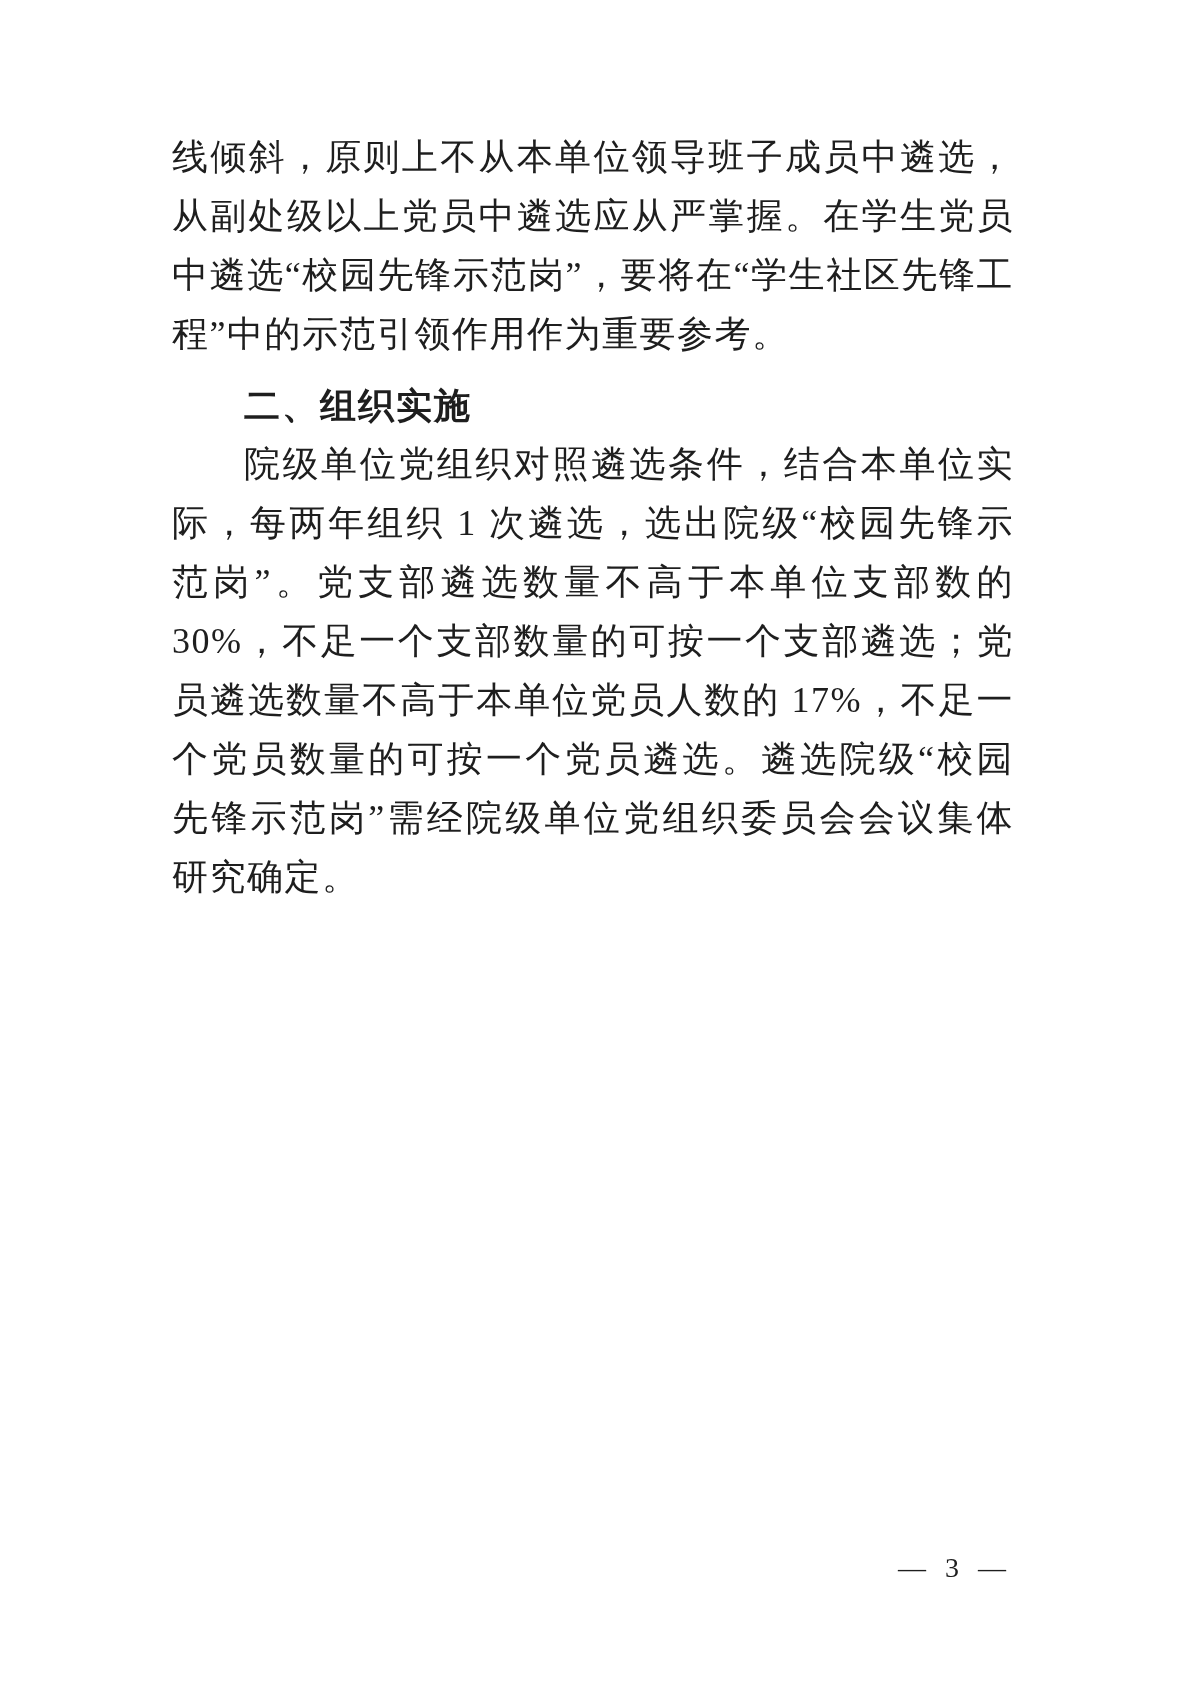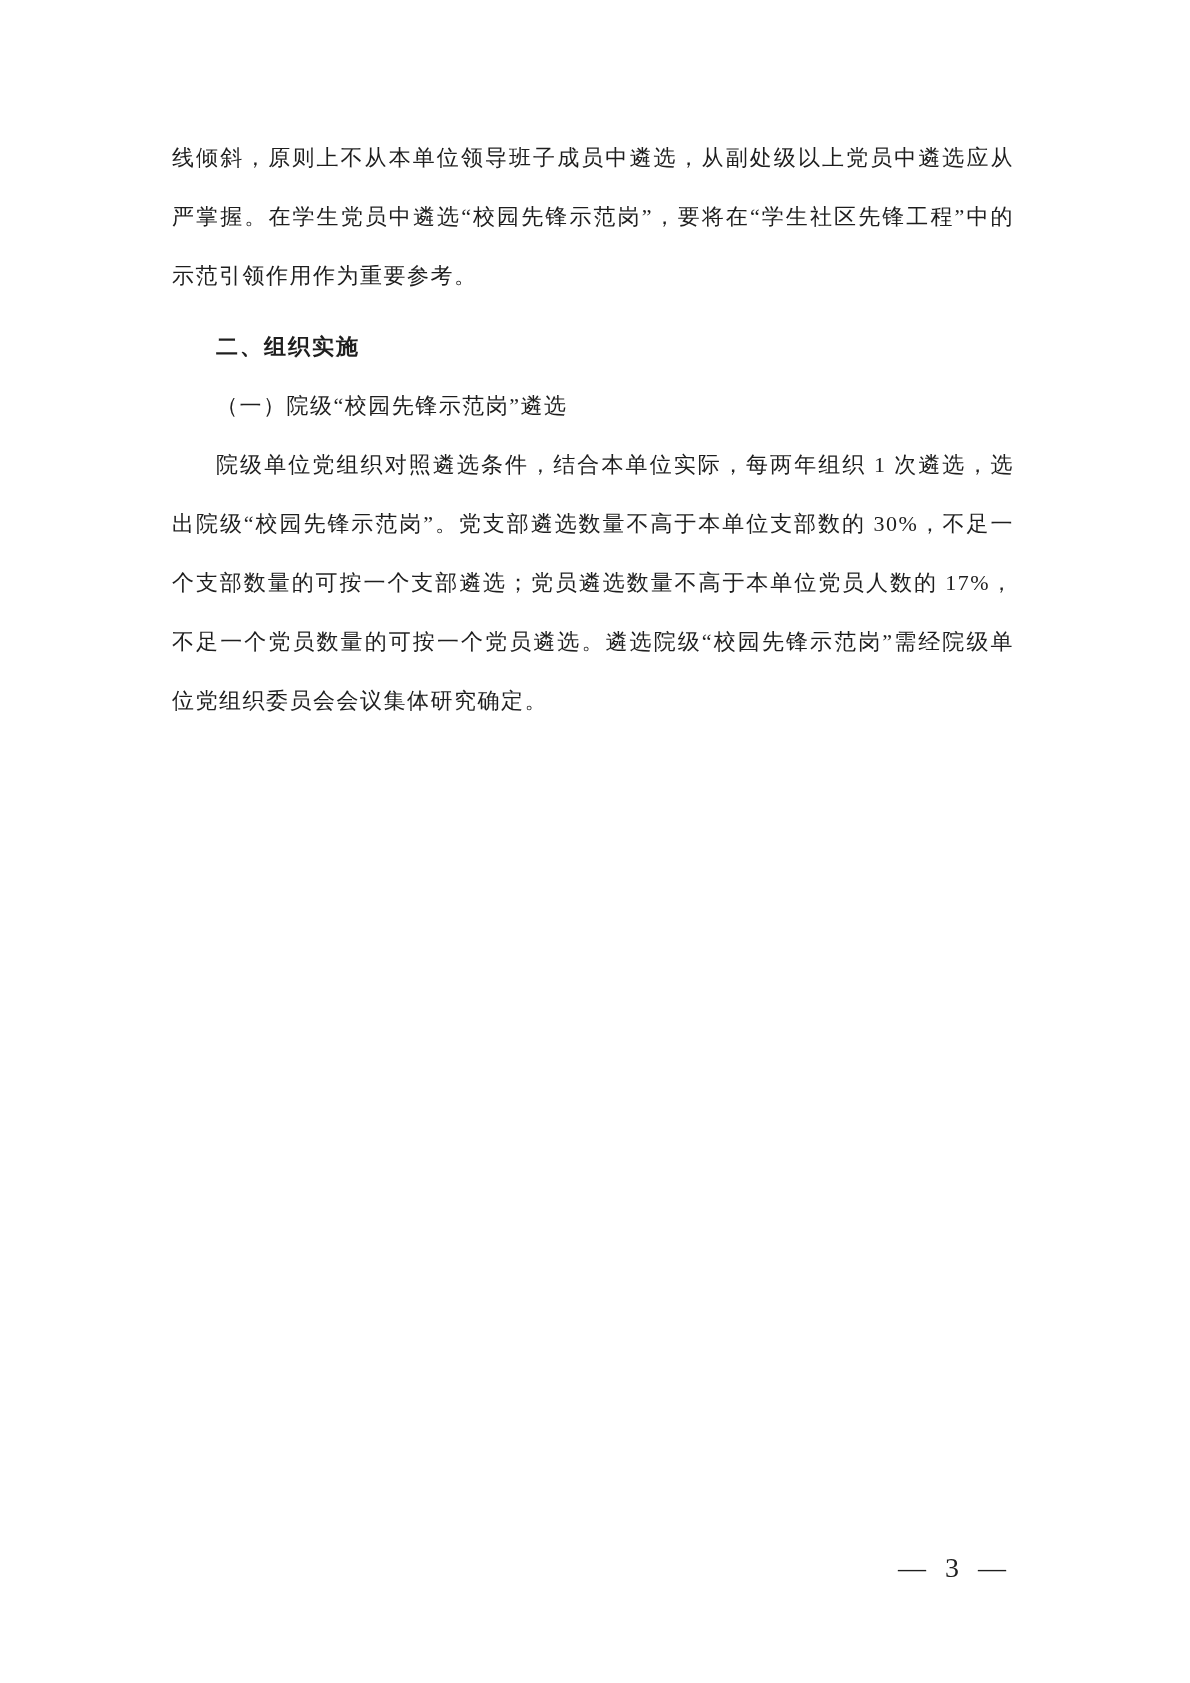--- a/index.html
+++ b/index.html
@@ -17,34 +17,34 @@
     color: #1e1e1e;
   }
   .content {
     position: absolute;
     left: 172px;
     top: 128px;
     width: 842px;
   }
   .content p {
     margin: 0;
-    font-size: 22px;
+    font-size: 36px;
     line-height: 59px;
     letter-spacing: 1.5px;
     text-align: justify;
   }
   p.body {
     text-indent: 2em;
   }
   p.body-continuation {
     text-indent: 0;
   }
   p.numbered-heading {
     text-indent: 2em;
-    font-family: Liberation Serif, serif;
+    font-family: Liberation Sans, sans-serif;
     font-weight: bold;
     letter-spacing: 2px;
     margin-top: 12px !important;
   }
   p.sub-heading {
     text-indent: 2em;
   }
   .page-number {
     position: absolute;
     top: 1552px;
@@ -55,18 +55,17 @@
     font-family: "Liberation Serif", "DejaVu Serif", serif;
   }
 </style>
 </head>
 <body>
 
 <div class="page">
   <div class="content">
     <p class="body-continuation">线倾斜，原则上不从本单位领导班子成员中遴选，从副处级以上党员中遴选应从严掌握。在学生党员中遴选“校园先锋示范岗”，要将在“学生社区先锋工程”中的示范引领作用作为重要参考。</p>
     <p class="numbered-heading">二、组织实施</p>
-    <p class="sub-heading">（一）院级“校园先锋示范岗”遴选</p>
     <p class="body">院级单位党组织对照遴选条件，结合本单位实际，每两年组织 1 次遴选，选出院级“校园先锋示范岗”。党支部遴选数量不高于本单位支部数的 30%，不足一个支部数量的可按一个支部遴选；党员遴选数量不高于本单位党员人数的 17%，不足一个党员数量的可按一个党员遴选。遴选院级“校园先锋示范岗”需经院级单位党组织委员会会议集体研究确定。</p>
   </div>
 
   <div class="page-number">— 3 —</div>
 </div>
 
 </body></html>

